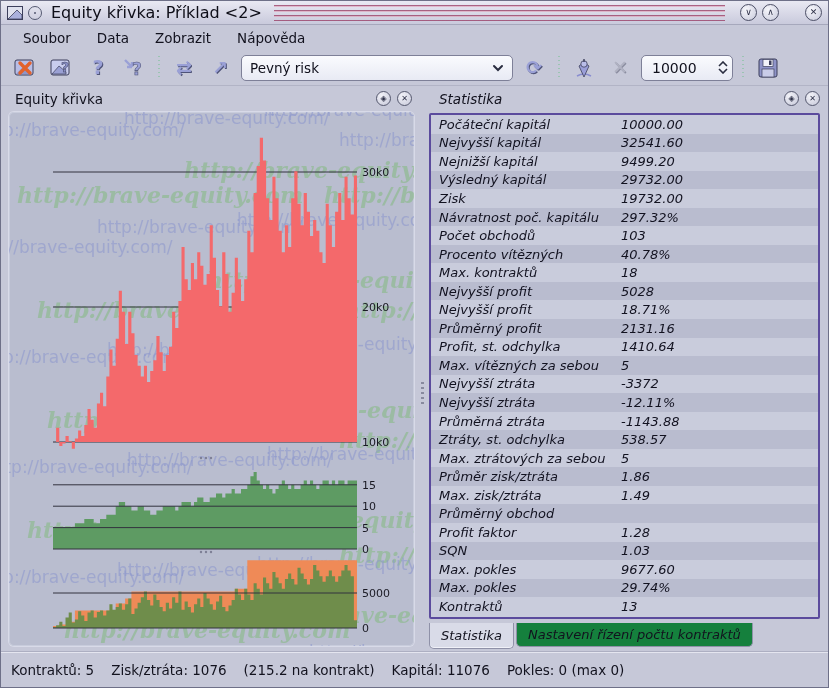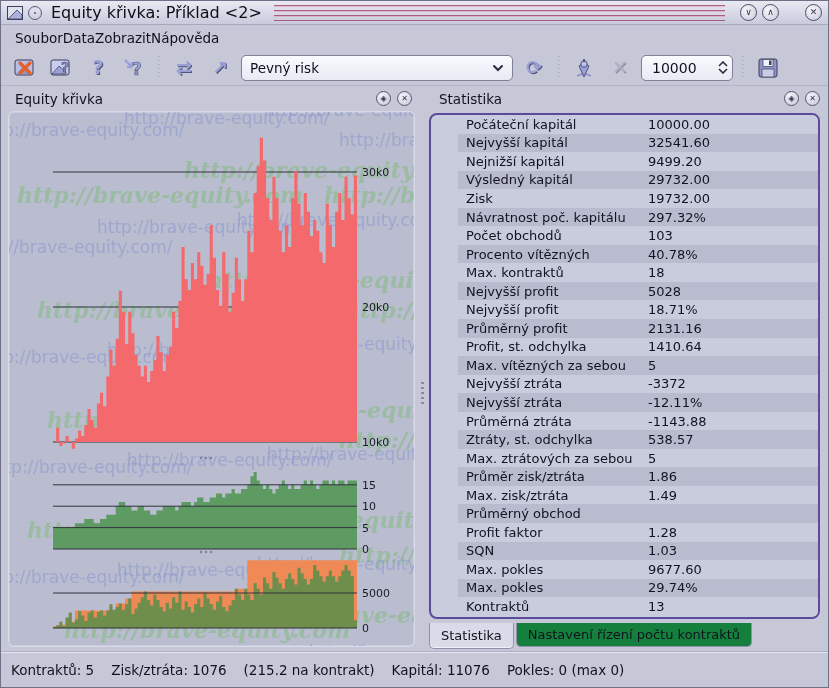--- a/index.html
+++ b/index.html
@@ -16,61 +16,61 @@
     margin-right:9px;position:relative;}
   .pin-btn::after{content:"";position:absolute;left:5px;top:5px;width:2px;height:2px;border-radius:50%;background:#555a72;}
   .win-title{font-size:16px;font-weight:normal;color:#0e0e18;white-space:nowrap;margin-right:2px;}
   .stripes{flex:1;height:16px;margin:0 10px;
     background:repeating-linear-gradient(to bottom,rgba(150,55,95,.75) 0 1px,rgba(224,150,175,.55) 1px 2px,transparent 2px 5px);}
   .winbtn{width:17px;height:17px;border-radius:50%;border:1px solid #4c4f66;margin-left:5px;
     background:radial-gradient(circle at 35% 30%,#f6f6fb,#c9cbdc);
     display:flex;align-items:center;justify-content:center;font-size:9px;color:#2e3148;line-height:1;}
   .winbtn.close{margin-left:26px;}
   
-  .menubar{height:25px;display:flex;align-items:center;padding:0 14px;background:#c6c8d8;}
+  .menubar{height:25px;display:flex;align-items:center;padding:0 22px;gap:26px;background:#c6c8d8;}
   .menu-item{font-size:13.5px;color:#12121e;cursor:default;}
   
   .toolbar{height:36px;display:flex;align-items:center;padding:0 10px;gap:6px;background:#c6c8d8;
     border-bottom:1px solid #b2b4c6;}
   .tool-btn{width:30px;height:28px;display:flex;align-items:center;justify-content:center;}
   .glyph{font-size:19px;font-weight:bold;color:#9aa0d6;text-shadow:1px 1px 0 #4e5378;line-height:1;}
   .glyph.gray{color:#b0b2c2;text-shadow:1px 1px 0 #8b8da0;}
   .tool-sep{width:2px;height:24px;margin:0 3px;
     background:repeating-linear-gradient(to bottom,#9becb2 0, #9a9cb2 1px,transparent 1px,transparent 4px);}
   .combobox{width:272px;height:26px;background:linear-gradient(#fafbfe,#e8eaf4);
     border:1px solid #7e8098;border-radius:5px;display:flex;align-items:center;padding:0 8px;}
   .combobox .val{flex:1;font-size:13.5px;color:#10101c;}
   .spinbox{width:92px;height:26px;background:linear-gradient(#fafbfe,#e8eaf4);
     border:1px solid #7e8098;border-radius:5px;display:flex;align-items:center;padding:0 4px 0 10px;}
   .spinbox .val{flex:1;font-size:14px;color:#10101c;}
   .spin-arrows{display:flex;flex-direction:column;align-items:center;gap:1px;}
   
   .dockarea{display:flex;height:565px;}
   .panel{display:flex;flex-direction:column;}
   .panel.left{width:419px;}
-  .panel.right{flex:1;}
+  .panel.right{flex:1;font-style:italic;}
   .splitter{width:5px;position:relative;}
   .splitter .grip{position:absolute;left:1px;top:296px;width:3px;height:22px;
     background:repeating-linear-gradient(to bottom,#888a9e 0 2px,transparent 2px 5px);}
   .panel-header{height:25px;display:flex;align-items:center;padding:0 8px;margin-left:6px;}
   .panel-title{flex:1;font-size:13.5px;color:#12121e;}
   .dockbtn{width:15px;height:15px;border-radius:50%;border:1px solid #55586e;margin-left:6px;
     display:flex;align-items:center;justify-content:center;font-size:8px;color:#2e3148;
     background:radial-gradient(circle at 35% 30%,#f2f2f8,#c7c9da);}
   
   .chart-frame{position:relative;margin:1px 6px 4px 8px;height:534px;background:#b9bdcf;
     border:1px solid #90template92a8;border-radius:5px;overflow:hidden;
     box-shadow:inset 0 0 0 1px #c8ccdc, 0 0 0 1px #d8dae8;}
   .wm{position:absolute;white-space:nowrap;pointer-events:none;}
   .wm.serif{font-family:"DejaVu Serif",serif;font-weight:bold;font-style:italic;font-size:22px;color:rgba(125,185,120,.5);}
   .wm.sans{font-size:17px;color:rgba(142,152,205,.6);}
   .chart-frame svg{position:absolute;left:0;top:0;}
   
   .stats-wrap{flex:1;padding:2px 8px 0 4px;}
-  .stats-table{height:506px;border:2px solid #5b4b9d;border-radius:8px;overflow:hidden;background:#c9ccdc;padding-left:27px;}
+  .stats-table{height:506px;border:2px solid #5b4b9d;border-radius:2px;overflow:hidden;background:#c9ccdc;}
   .stat-row{display:grid;grid-template-columns:182px 1fr;height:18.55px;align-items:center;
     padding-left:8px;font-size:13px;color:#121220;}
   .stat-row:nth-child(even){background:#b9bccf;}
   .stat-row:nth-child(odd){background:#c9ccdc;}
   
   .tabbar{height:28px;display:flex;align-items:flex-start;padding-left:4px;gap:2px;}
   .tab{height:24px;display:flex;align-items:center;padding:0 11px;font-size:13px;color:#12121e;
     border:1px solid #8f91a8;border-top:none;border-radius:0 0 5px 5px;background:#15803d;}
   .tab.active{background:#d9dbe8;height:26px;box-shadow:inset 0 -1px 0 #f0f1f8;}
   

